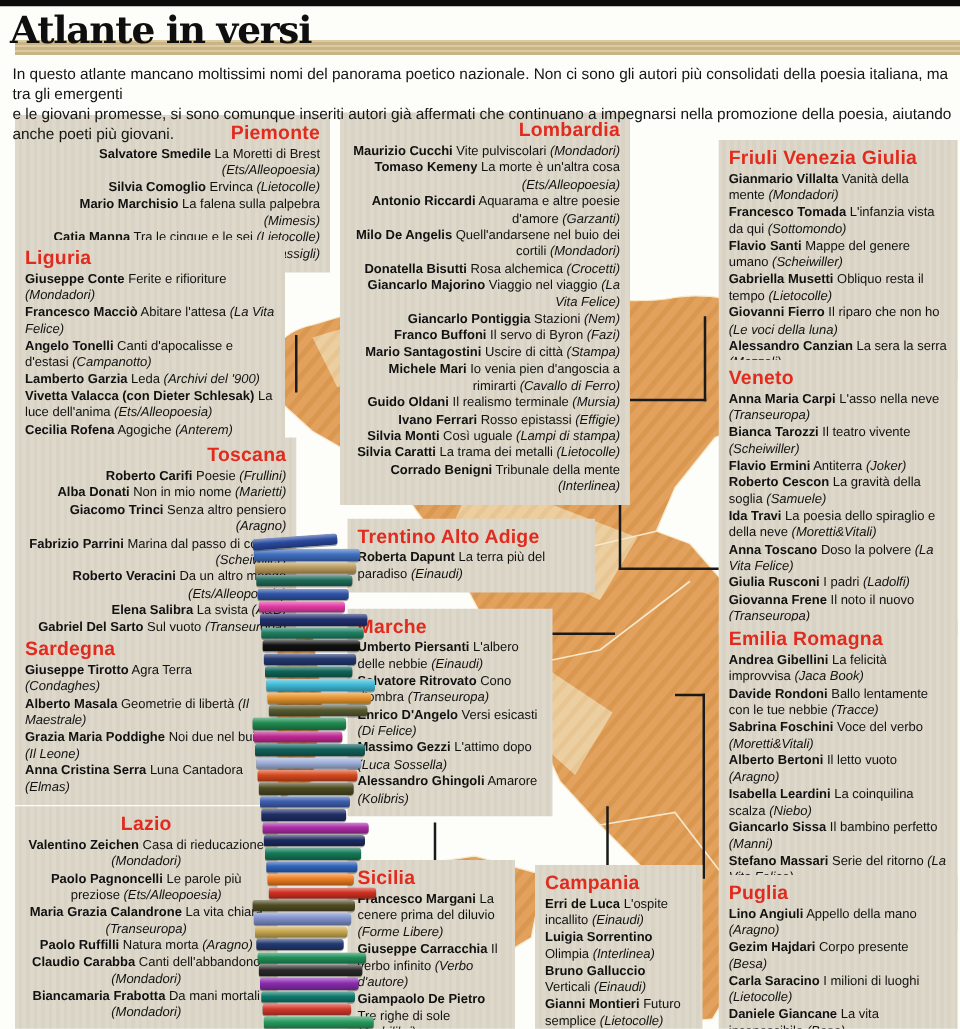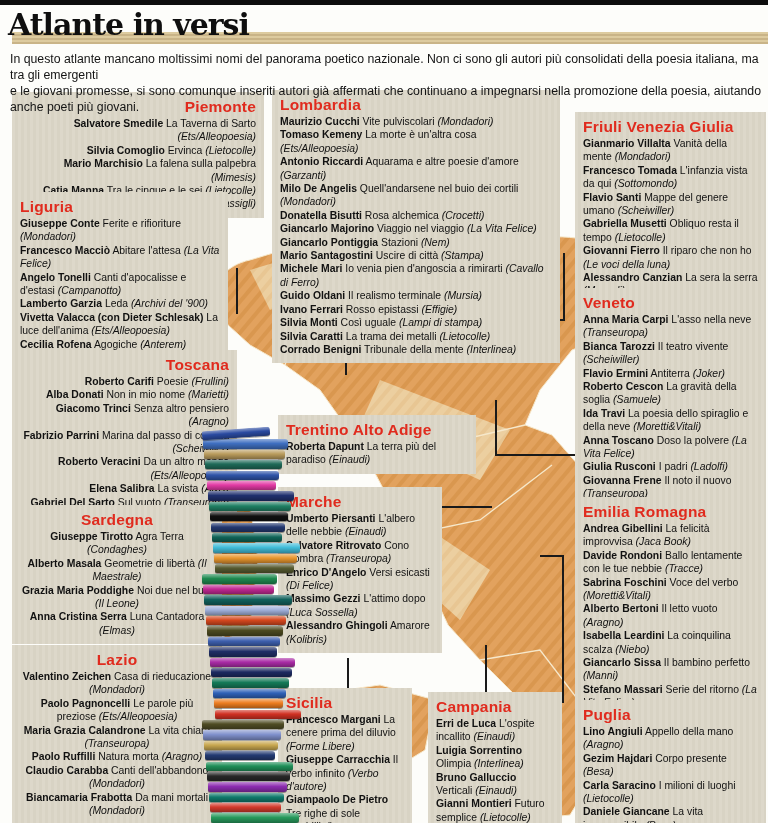--- a/index.html
+++ b/index.html
@@ -37,23 +37,23 @@
   .rtitle{
     color:#e02b1e;font-weight:bold;font-size:15.5px;line-height:19px;
     letter-spacing:0.2px;margin-bottom:1px;
   }
   .entry{font-size:10.4px;line-height:13.4px;color:#111;}
   .entry .a{font-weight:bold;}
   .entry .p{font-style:italic;}
   #box-piemonte{left:12px;top:92px;width:252px;text-align:right;}
   #box-liguria{left:12px;top:192px;width:216px;text-align:left;}
   #box-toscana{left:12px;top:350px;width:225px;text-align:right;}
-  #box-sardegna{left:12px;top:505px;width:210px;text-align:center;}
+  #box-sardegna{left:12px;top:505px;width:210px;}
   #box-lazio{left:12px;top:645px;width:210px;text-align:center;}
-  #box-lombardia{left:272px;top:90px;width:288px;}
+  #box-lombardia{left:272px;top:90px;width:232px;text-align:right;}
   #box-trentino{left:278px;top:373px;width:198px;margin-top:42px;}
   #box-marche{left:278px;top:487px;width:164px;}
   #box-sicilia{left:278px;top:688px;width:134px;}
   #box-campania{left:428px;top:692px;width:134px;}
   #box-friuli{left:575px;top:92px;width:191px;margin-top:20px;}
   #box-veneto{left:575px;top:288px;width:191px;}
   #box-emilia{left:575px;top:497px;width:191px;}
   #box-puglia{left:575px;top:700px;width:191px;}
   
   #book-stack{
@@ -119,21 +119,21 @@
 <div class="cl" style="left:440px;top:506px;width:52px;height:2px;"></div>
 <div class="cl" style="left:540px;top:555px;width:24px;height:2px;"></div>
 <div class="cl" style="left:562px;top:555px;width:2px;height:148px;"></div>
 <div class="cl" style="left:485px;top:645px;width:2px;height:47px;"></div>
 <div class="cl" style="left:347px;top:658px;width:2px;height:30px;"></div>
 <div class="cl" style="left:222px;top:663px;width:42px;height:2px;"></div>
 
 <div id="regions">
     <div class="box" id="box-piemonte">
       <div class="rtitle">Piemonte</div>
-      <div class="entry"><span class="a">Salvatore Smedile</span><span class="t"> La Taverna di Sarto </span><span class="p">(Ets/Alleopoesia)</span></div>
+      <div class="entry"><span class="a">Salvatore Smedile</span><span class="t"> La Moretti di Brest </span><span class="p">(Ets/Alleopoesia)</span></div>
       <div class="entry"><span class="a">Silvia Comoglio</span><span class="t"> Ervinca </span><span class="p">(Lietocolle)</span></div>
       <div class="entry"><span class="a">Mario Marchisio</span><span class="t"> La falena sulla palpebra </span><span class="p">(Mimesis)</span></div>
       <div class="entry"><span class="a">Catia Manna</span><span class="t"> Tra le cinque e le sei </span><span class="p">(Lietocolle)</span></div>
       <div class="entry"><span class="a">Riccardo Olivieri</span><span class="t"> Difesa dei sensibili </span><span class="p">(Passigli)</span></div>
     </div>
     <div class="box" id="box-liguria">
       <div class="rtitle">Liguria</div>
       <div class="entry"><span class="a">Giuseppe Conte</span><span class="t"> Ferite e rifioriture </span><span class="p">(Mondadori)</span></div>
       <div class="entry"><span class="a">Francesco Macciò</span><span class="t"> Abitare l'attesa </span><span class="p">(La Vita Felice)</span></div>
       <div class="entry"><span class="a">Angelo Tonelli</span><span class="t"> Canti d'apocalisse e d'estasi </span><span class="p">(Campanotto)</span></div>
@@ -169,20 +169,21 @@
     </div>
     <div class="box" id="box-lombardia">
       <div class="rtitle">Lombardia</div>
       <div class="entry"><span class="a">Maurizio Cucchi</span><span class="t"> Vite pulviscolari </span><span class="p">(Mondadori)</span></div>
       <div class="entry"><span class="a">Tomaso Kemeny</span><span class="t"> La morte è un'altra cosa </span><span class="p">(Ets/Alleopoesia)</span></div>
       <div class="entry"><span class="a">Antonio Riccardi</span><span class="t"> Aquarama e altre poesie d'amore </span><span class="p">(Garzanti)</span></div>
       <div class="entry"><span class="a">Milo De Angelis</span><span class="t"> Quell'andarsene nel buio dei cortili </span><span class="p">(Mondadori)</span></div>
       <div class="entry"><span class="a">Donatella Bisutti</span><span class="t"> Rosa alchemica </span><span class="p">(Crocetti)</span></div>
       <div class="entry"><span class="a">Giancarlo Majorino</span><span class="t"> Viaggio nel viaggio </span><span class="p">(La Vita Felice)</span></div>
       <div class="entry"><span class="a">Giancarlo Pontiggia</span><span class="t"> Stazioni </span><span class="p">(Nem)</span></div>
+      <div class="entry"><span class="a">Franco Buffoni</span><span class="t"> Il servo di Byron </span><span class="p">(Fazi)</span></div>
       <div class="entry"><span class="a">Mario Santagostini</span><span class="t"> Uscire di città </span><span class="p">(Stampa)</span></div>
       <div class="entry"><span class="a">Michele Mari</span><span class="t"> Io venia pien d'angoscia a rimirarti </span><span class="p">(Cavallo di Ferro)</span></div>
       <div class="entry"><span class="a">Guido Oldani</span><span class="t"> Il realismo terminale </span><span class="p">(Mursia)</span></div>
       <div class="entry"><span class="a">Ivano Ferrari</span><span class="t"> Rosso epistassi </span><span class="p">(Effigie)</span></div>
       <div class="entry"><span class="a">Silvia Monti</span><span class="t"> Così uguale </span><span class="p">(Lampi di stampa)</span></div>
       <div class="entry"><span class="a">Silvia Caratti</span><span class="t"> La trama dei metalli </span><span class="p">(Lietocolle)</span></div>
       <div class="entry"><span class="a">Corrado Benigni</span><span class="t"> Tribunale della mente </span><span class="p">(Interlinea)</span></div>
     </div>
     <div class="box" id="box-trentino">
       <div class="rtitle">Trentino Alto Adige</div>

